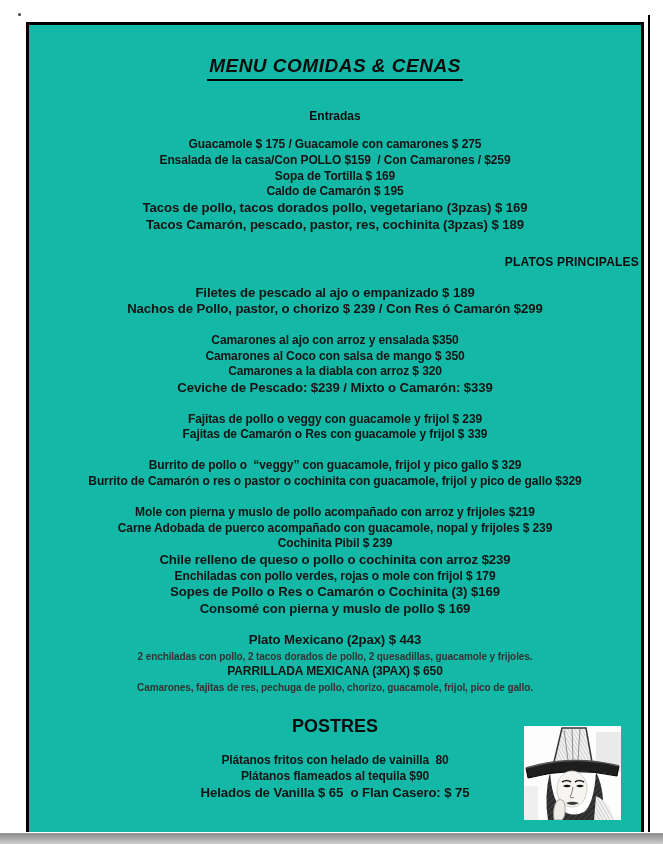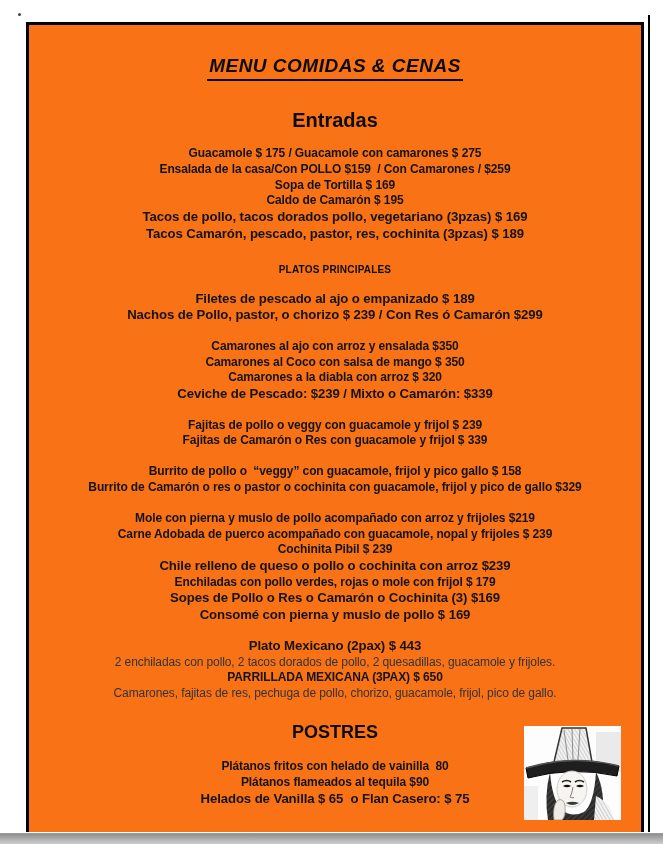--- a/index.html
+++ b/index.html
@@ -3,44 +3,44 @@
 <meta charset="utf-8">
 <style>
   html,body{margin:0;padding:0;}
   body{
     width:663px;height:844px;position:relative;background:#ffffff;
     font-family:"Liberation Sans",sans-serif;color:#111;overflow:hidden;
   }
   .corner-dot{position:absolute;left:18px;top:13px;width:3px;height:3px;background:#444;border-radius:50%;}
   .page-border{
     position:absolute;left:26px;top:22px;width:618px;height:810px;
-    box-sizing:border-box;border:3px solid #000;border-bottom:none;background:#f97316;
+    box-sizing:border-box;border:3px solid #000;border-bottom:none;background:#14b8a6;
   }
   .page-edge-line{position:absolute;left:648px;top:15px;width:2px;height:817px;background:#000;}
   .content{
     position:absolute;left:0;top:0;width:100%;height:100%;
     text-align:center;box-sizing:border-box;padding:0 2px;
   }
   .menu-title{
     display:inline-block;margin-top:30px;
     font-size:19px;font-weight:bold;font-style:italic;letter-spacing:.5px;
     border-bottom:2px solid #000;padding:0 2px 2px 2px;color:#0c0c0c;
   }
   .section-heading{font-weight:bold;color:#0c0c0c;}
-  .heading-entradas{font-size:20px;margin:28px 0 14px 0;}
-  .heading-platos-principales{font-size:10px;margin:22px 0 16px 0;letter-spacing:.2px;}
+  .heading-entradas{font-size:12px;margin:28px 0 14px 0;}
+  .heading-platos-principales{font-size:12px;margin:22px 0 16px 0;letter-spacing:.2px;text-align:right;}
   .heading-postres{font-size:18px;margin:20px 0 16px 0;}
   .menu-group{margin-top:15px;}
   .section-heading + .menu-group{margin-top:0;}
   .menu-line{
     white-space:pre;line-height:15.8px;letter-spacing:-.1px;color:#141414;
   }
   .style-md{font-size:12px;font-weight:bold;}
   .style-lg{font-size:13.2px;font-weight:bold;line-height:16.4px;}
-  .style-regular{font-size:12px;font-weight:normal;color:#333;}
+  .style-regular{font-size:10px;font-weight:bold;color:#333;}
   
   .coronela{
     position:absolute;left:524px;top:726px;width:97px;text-align:center;
   }
   .coronela svg{display:block;width:97px;height:94px;background:#fdfdfd;}
   .image-caption{
     margin-top:12px;font-family:"Liberation Serif",serif;
     font-size:16px;color:#4a4a56;letter-spacing:1px;
   }
   
@@ -77,21 +77,21 @@
           <div class="menu-line style-md">Camarones al ajo con arroz y ensalada $350</div>
           <div class="menu-line style-md">Camarones al Coco con salsa de mango $ 350</div>
           <div class="menu-line style-md">Camarones a la diabla con arroz $ 320</div>
           <div class="menu-line style-lg">Ceviche de Pescado: $239 / Mixto o Camarón: $339</div>
         </div>
         <div class="menu-group">
           <div class="menu-line style-md">Fajitas de pollo o veggy con guacamole y frijol $ 239</div>
           <div class="menu-line style-md">Fajitas de Camarón o Res con guacamole y frijol $ 339</div>
         </div>
         <div class="menu-group">
-          <div class="menu-line style-md">Burrito de pollo o  “veggy” con guacamole, frijol y pico gallo $ 158</div>
+          <div class="menu-line style-md">Burrito de pollo o  “veggy” con guacamole, frijol y pico gallo $ 329</div>
           <div class="menu-line style-md">Burrito de Camarón o res o pastor o cochinita con guacamole, frijol y pico de gallo $329</div>
         </div>
         <div class="menu-group">
           <div class="menu-line style-md">Mole con pierna y muslo de pollo acompañado con arroz y frijoles $219</div>
           <div class="menu-line style-md">Carne Adobada de puerco acompañado con guacamole, nopal y frijoles $ 239</div>
           <div class="menu-line style-md">Cochinita Pibil $ 239</div>
           <div class="menu-line style-lg">Chile relleno de queso o pollo o cochinita con arroz $239</div>
           <div class="menu-line style-md">Enchiladas con pollo verdes, rojas o mole con frijol $ 179</div>
           <div class="menu-line style-lg">Sopes de Pollo o Res o Camarón o Cochinita (3) $169</div>
           <div class="menu-line style-lg">Consomé con pierna y muslo de pollo $ 169</div>

